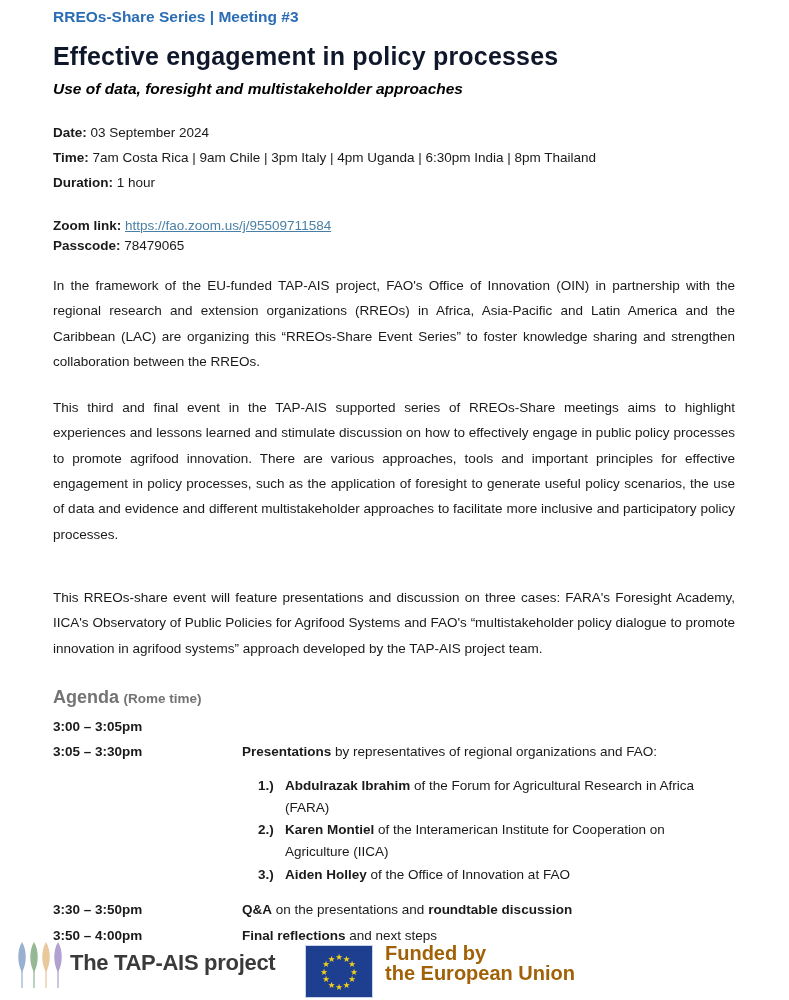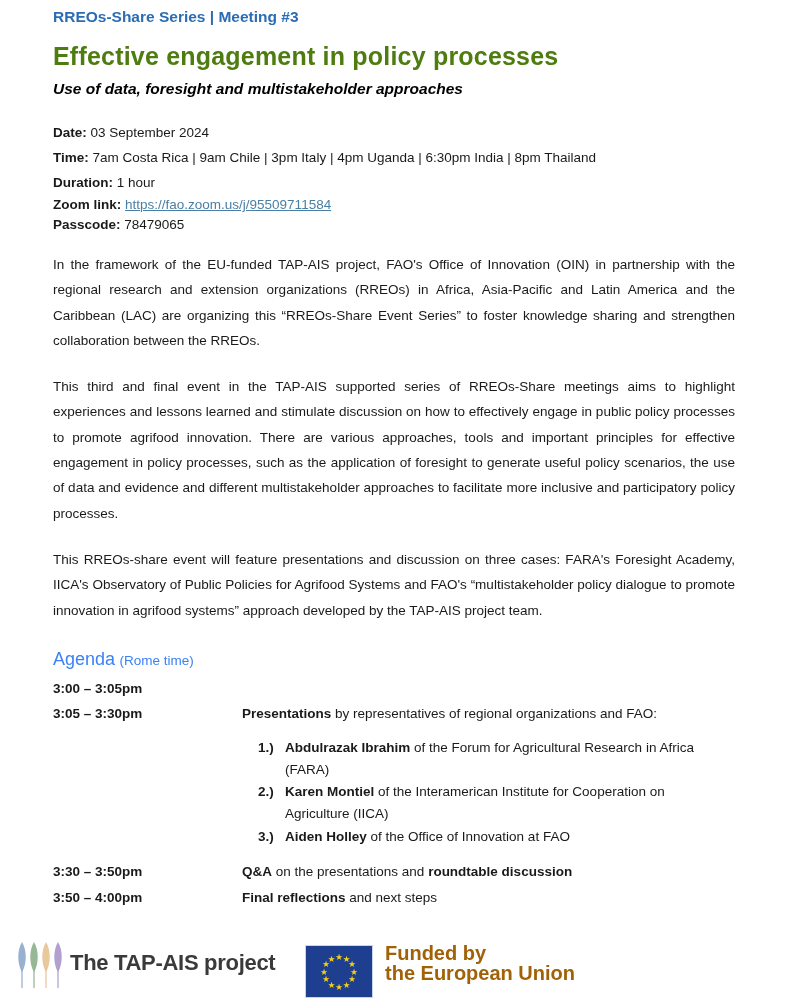--- a/index.html
+++ b/index.html
@@ -4,36 +4,36 @@
 <style>
   * { margin:0; padding:0; box-sizing:border-box; }
   html,body { background:#ffffff; }
   body {
     width:789px; height:1000px; position:relative; overflow:hidden;
     font-family:"Liberation Sans", sans-serif; color:#1a1a1a;
   }
   .content { padding:7px 54px 0 53px; }
 
   .eyebrow { color:#2a6db5; font-size:15.5px; font-weight:bold; line-height:19px; }
-  .title   { color:#4d7c0f; font-size:25px;  font-weight:bold; line-height:30px; margin-top:15px; letter-spacing:0.2px; }
+  .title   { color:#0f172a; font-size:25px;  font-weight:bold; line-height:30px; margin-top:15px; letter-spacing:0.2px; }
   .subtitle{ color:#000000; font-size:15.5px; font-weight:bold; font-style:italic; line-height:20px; margin-top:8px; }
 
   .details { margin-top:21px; }
   .details p { font-size:13.5px; line-height:25px; }
   .lbl { font-weight:bold; }
 
-  .zoom-block { }
+  .zoom-block { margin-top:21px; }
   .zoom-block p { font-size:13.5px; line-height:20px; }
   .zoom-block a { color:#4a7fa5; text-decoration:underline; }
 
   .para { font-size:13.5px; line-height:25.3px; text-align:justify; margin-top:17px; }
   .para.p2 { margin-top:21px; }
-  .para.p3 { margin-top:21px; }
+  .para.p3 { margin-top:38px; }
 
-  .agenda-heading { margin-top:26px; color:#3b82f6; font-weight:normal; }
+  .agenda-heading { margin-top:26px; color:#737373; font-weight:bold; }
   .agenda-heading .big  { font-size:18px; }
   .agenda-heading .note { font-size:13.5px; }
 
   .agenda-rows { margin-top:6px; }
   .agenda-row { display:flex; font-size:13.5px; line-height:25px; }
   .agenda-row.tight { margin-top:1px; }
   .agenda-time { width:189px; flex:0 0 189px; font-weight:bold; }
   .agenda-desc { flex:1; }
   .speaker-list { display:none; margin:11px 0 11px 16px; }
   .speaker-item { display:flex; font-size:13.5px; line-height:22px; margin-top:0.5px; }

